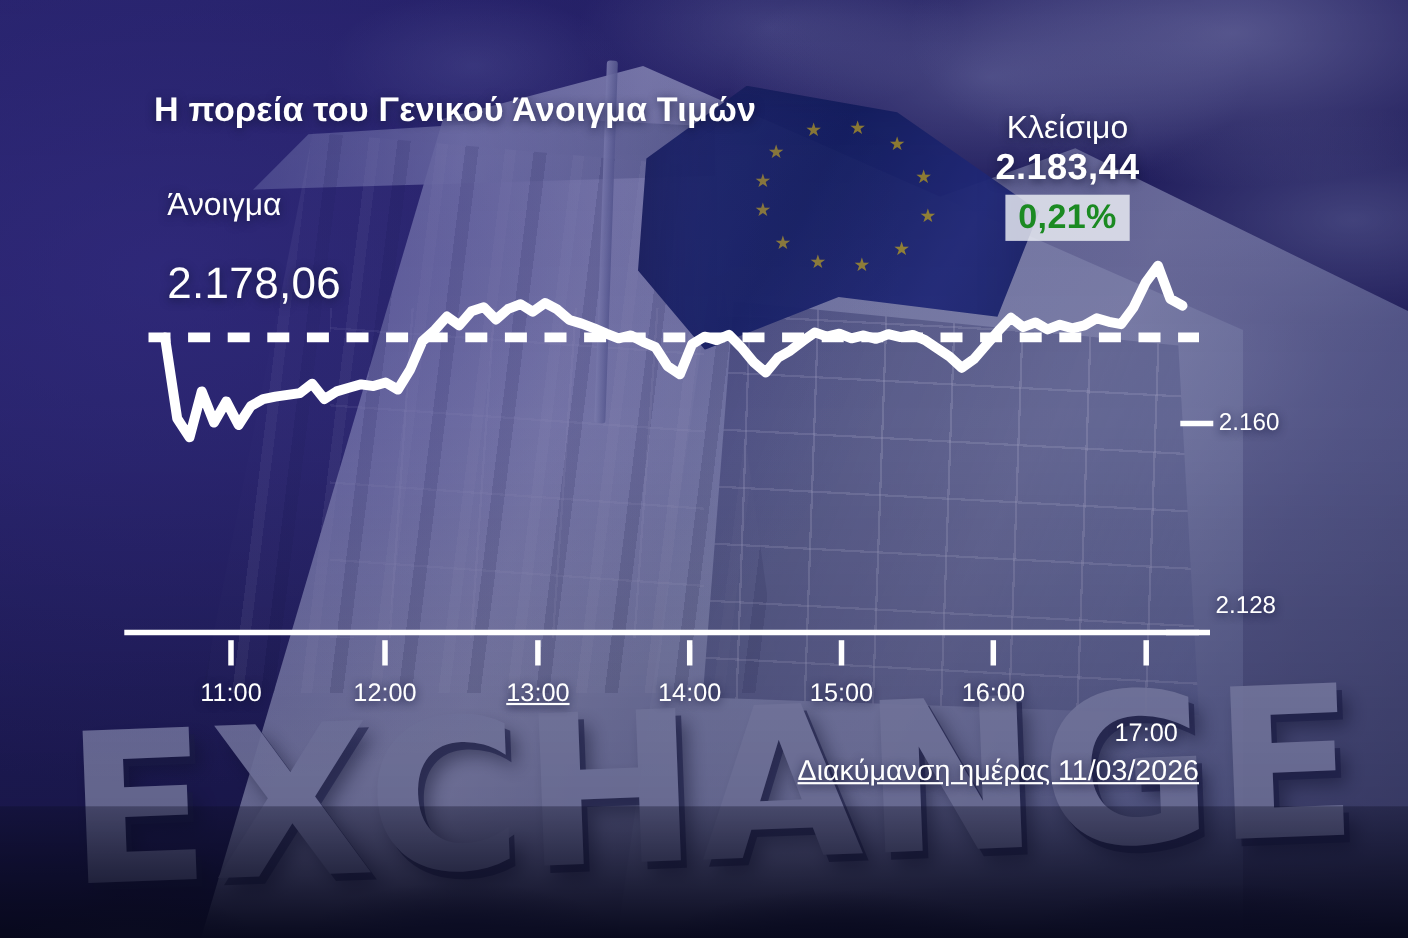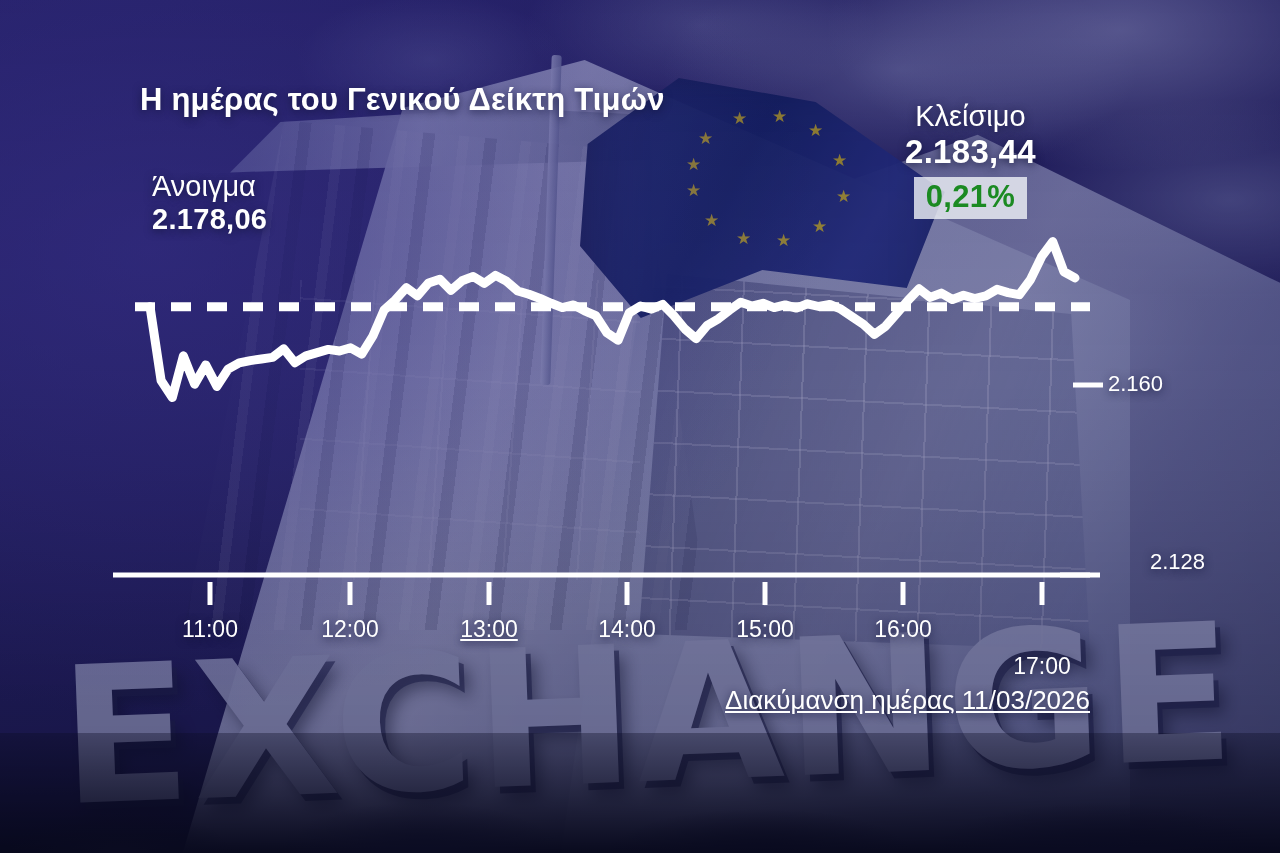--- a/index.html
+++ b/index.html
@@ -121,21 +121,21 @@
 
   
   .title{
     position:absolute;left:140px;top:82px;width:700px;
     color:#fff;font-size:31px;font-weight:700;letter-spacing:.2px;
     text-shadow:0 2px 9px rgba(18,20,56,.75);
   }
   .open-block{position:absolute;left:152px;top:170px;color:#fff;
     text-shadow:0 2px 9px rgba(18,20,56,.8);}
   .open-label{font-size:29px;font-weight:400;line-height:1.12;}
-  .open-value{font-size:29px;font-weight:700;line-height:1.2;letter-spacing:.3px;}
+  .open-value{font-size:40px;font-weight:400;line-height:1.2;letter-spacing:.3px;margin-top:32px;}
 
   .close-block{position:absolute;left:905px;top:100px;color:#fff;text-align:center;
     text-shadow:0 2px 9px rgba(18,20,56,.8);}
   .close-label{font-size:29px;font-weight:400;line-height:1.12;}
   .close-value{font-size:33px;font-weight:700;line-height:1.2;letter-spacing:.3px;}
   .pct-badge{
     display:inline-block;margin-top:5px;padding:2px 12px 4px 12px;
     background:rgba(240,242,248,.80);
     color:#1b8a22;font-size:31px;font-weight:700;letter-spacing:.3px;
     text-shadow:none;
@@ -208,32 +208,32 @@
 
       <line x1="1073" y1="385" x2="1103" y2="385" stroke="#ffffff" stroke-width="5"></line>
       <line x1="1060" y1="575" x2="1100" y2="575" stroke="#ffffff" stroke-width="5"></line>
 
       <line id="ref-line" x1="135" y1="306.7" x2="1090" y2="306.7" stroke="#ffffff" stroke-width="9" stroke-dasharray="20 16" stroke-linecap="butt"></line>
 
       <polyline id="price-line" fill="none" stroke="#ffffff" stroke-width="9" stroke-linejoin="round" stroke-linecap="round" points="150.0,306.7 161.1,380.5 172.3,397.6 183.4,355.8 194.6,384.2 205.7,364.9 216.9,386.4 228.0,369.2 239.2,362.8 250.3,360.6 261.4,359.0 272.6,357.4 283.7,348.8 294.9,362.8 306.0,355.8 317.2,352.6 328.3,349.4 339.5,351.0 350.6,347.8 361.7,354.2 372.9,336.0 384.0,310.2 395.2,300.1 406.3,287.7 417.5,295.8 428.6,282.9 439.8,279.2 450.9,290.4 462.0,280.8 473.2,276.5 484.3,283.4 495.5,275.4 506.6,281.3 517.8,291.0 528.9,294.2 540.1,298.5 551.2,303.3 562.3,307.6 573.5,304.9 584.6,310.8 595.8,315.6 606.9,332.8 618.1,340.3 629.2,312.9 640.4,306.0 651.5,309.2 662.7,304.4 673.8,315.6 684.9,329.0 696.1,338.7 707.2,325.3 718.4,318.8 729.5,310.2 740.7,302.2 751.8,306.0 763.0,303.3 774.1,307.6 785.2,304.9 796.4,308.1 807.5,303.8 818.7,306.5 829.8,304.4 841.0,309.2 852.1,316.7 863.3,324.2 874.4,334.4 885.5,326.3 896.7,313.5 907.8,300.6 919.0,288.8 930.1,297.4 941.3,293.1 952.4,299.5 963.6,295.2 974.7,298.5 985.8,295.8 997.0,289.3 1008.1,292.6 1019.3,294.7 1030.4,279.7 1041.6,256.7 1052.7,241.6 1063.9,271.7 1075.0,277.9"></polyline>
     </svg>
 
     <div class="y-lab" style="left:1108px;top:371px;">2.160</div>
-    <div class="y-lab" style="left:1105px;top:549px;margin-left:45px;">2.128</div>
+    <div class="y-lab" style="left:1105px;top:537px;">2.128</div>
 
     <div class="x-lab" style="left:210px;top:616px;">11:00</div>
     <div class="x-lab" style="left:350px;top:616px;">12:00</div>
     <div class="x-lab" style="left:489px;top:616px;text-decoration:underline;">13:00</div>
     <div class="x-lab" style="left:627px;top:616px;">14:00</div>
     <div class="x-lab" style="left:765px;top:616px;">15:00</div>
     <div class="x-lab" style="left:903px;top:616px;">16:00</div>
     <div class="x-lab" style="left:1042px;top:653px;text-align:center;">17:00</div>
   </div>
 
-  <div class="title">Η ημέρας του Γενικού Δείκτη Τιμών</div>
+  <div class="title">Η πορεία του Γενικού Άνοιγμα Τιμών</div>
 
   <div class="open-block">
     <div class="open-label">Άνοιγμα</div>
     <div class="open-value">2.178,06</div>
   </div>
 
   <div class="close-block">
     <div class="close-label">Κλείσιμο</div>
     <div class="close-value">2.183,44</div>
     <div class="pct-badge">0,21%</div>

